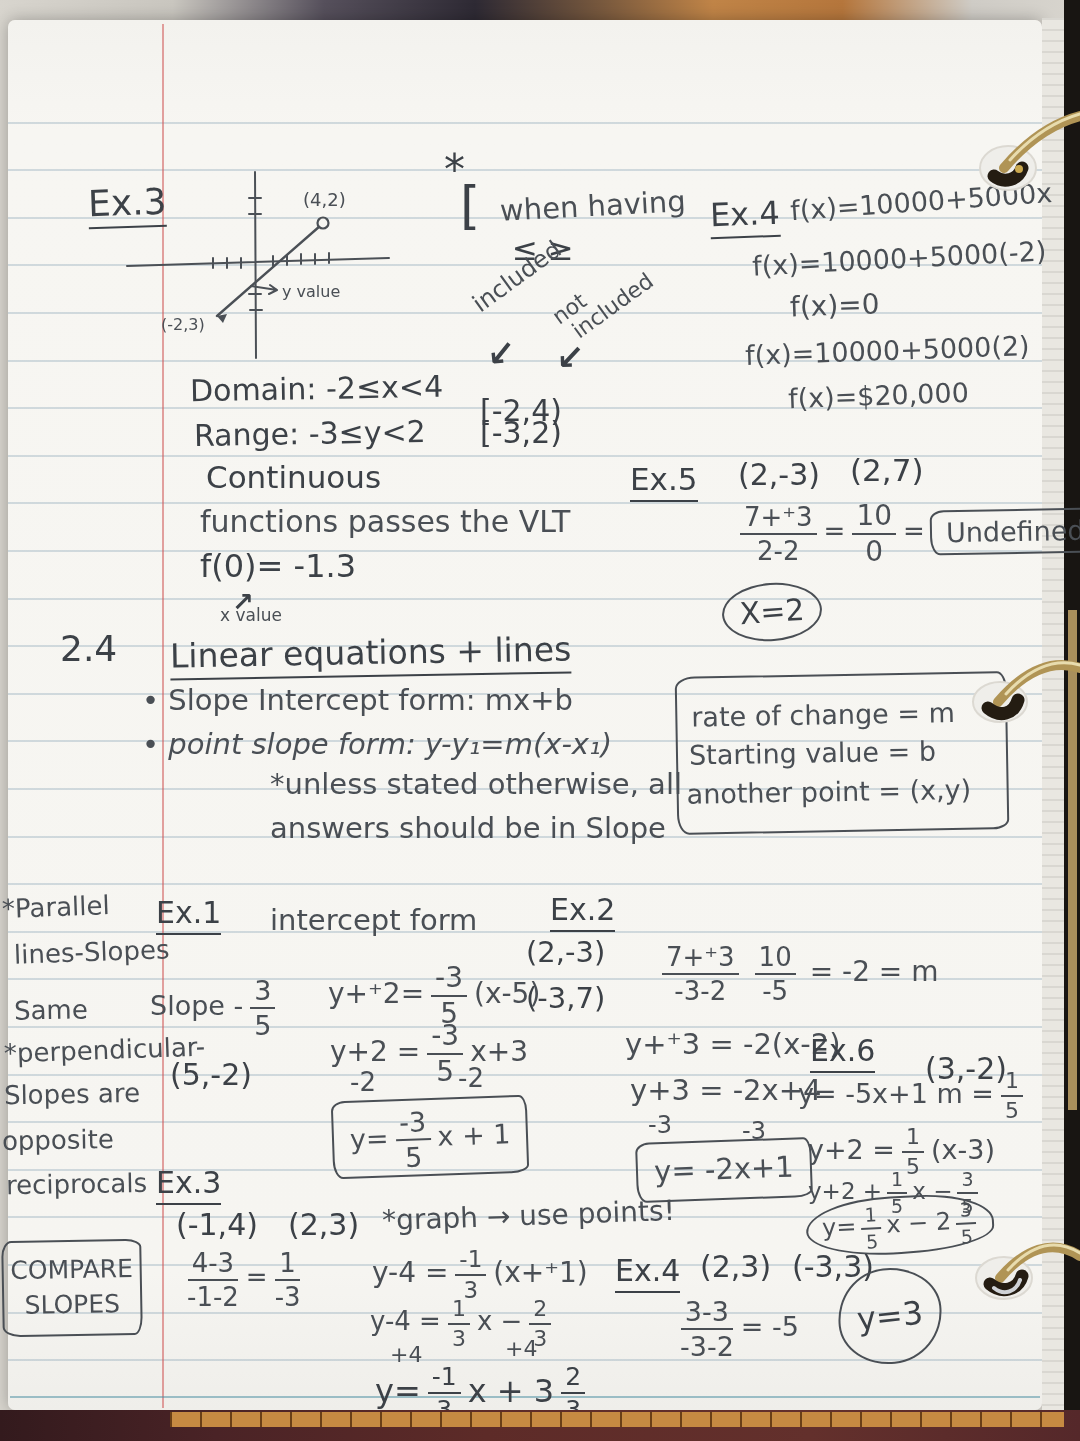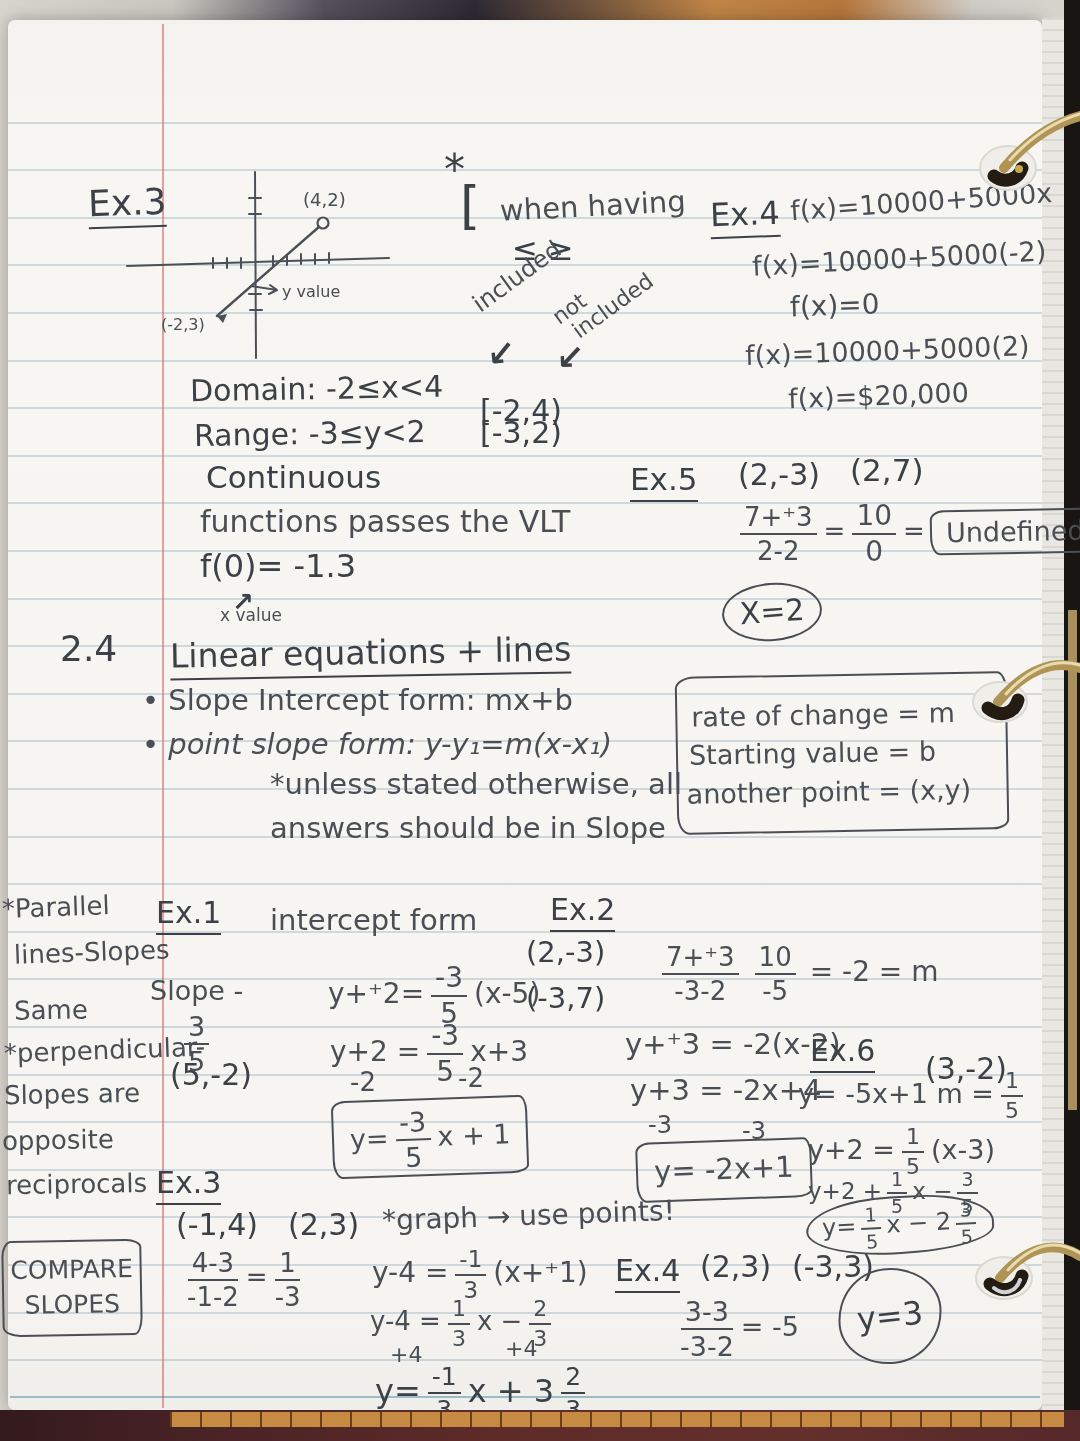--- a/index.html
+++ b/index.html
@@ -133,21 +133,21 @@
 
   <div class="hw" style="left:2px;top:893px;font-size:26px;transform:rotate(-2deg);">*Parallel</div>
   <div class="hw" style="left:14px;top:938px;font-size:26px;transform:rotate(-2deg);">lines-Slopes</div>
   <div class="hw" style="left:14px;top:996px;font-size:26px;transform:rotate(-1deg);">Same</div>
   <div class="hw" style="left:4px;top:1036px;font-size:26px;transform:rotate(-2deg);">*perpendicular-</div>
   <div class="hw" style="left:4px;top:1080px;font-size:26px;transform:rotate(-1deg);">Slopes are</div>
   <div class="hw" style="left:2px;top:1126px;font-size:26px;transform:rotate(-1deg);">opposite</div>
   <div class="hw" style="left:6px;top:1170px;font-size:26px;transform:rotate(-1deg);">reciprocals</div>
 
   <div class="hw dk" style="left:156px;top:896px;font-size:30px;"><span class="u">Ex.1</span></div>
-  <div class="hw row" style="left:150px;top:975px;font-size:27px;flex-direction:column;">
+  <div class="hw row" style="left:150px;top:975px;font-size:27px;">
     <span>Slope -</span>
     <span class="frac">
         <span class="num">3</span>
         <span class="den">5</span>
       </span>
   </div>
   <div class="hw dk" style="left:170px;top:1058px;font-size:30px;">(5,-2)</div>
   <div class="hw row" style="left:328px;top:962px;font-size:28px;">
     <span>y+⁺2=</span>
     <span class="frac">

